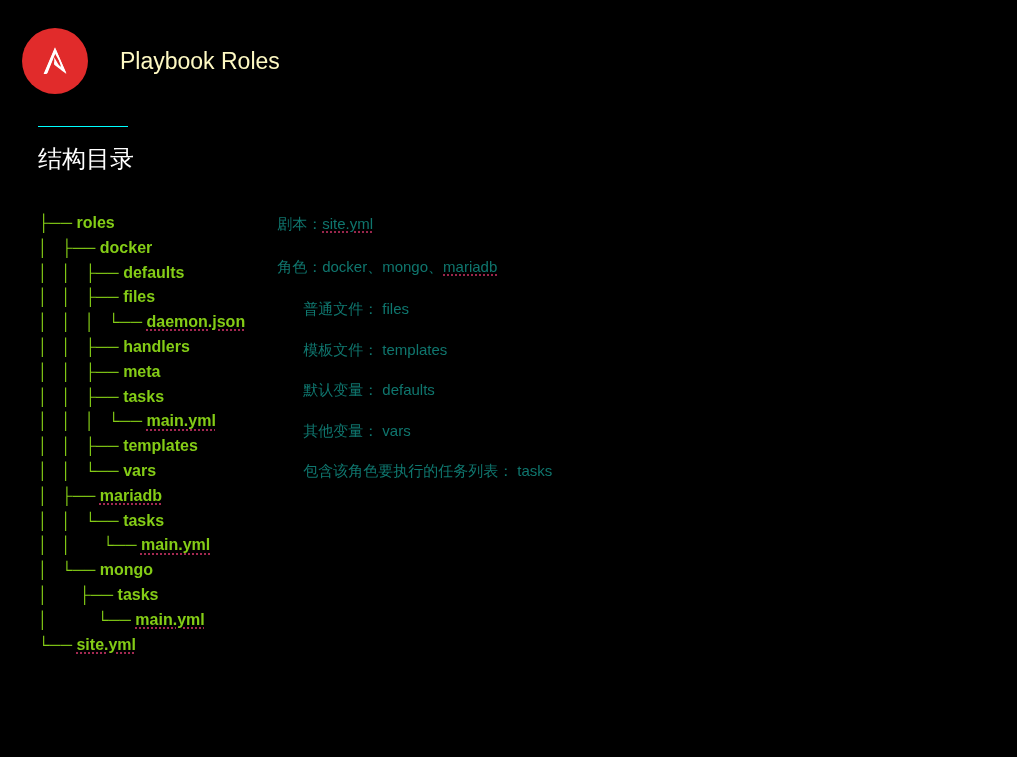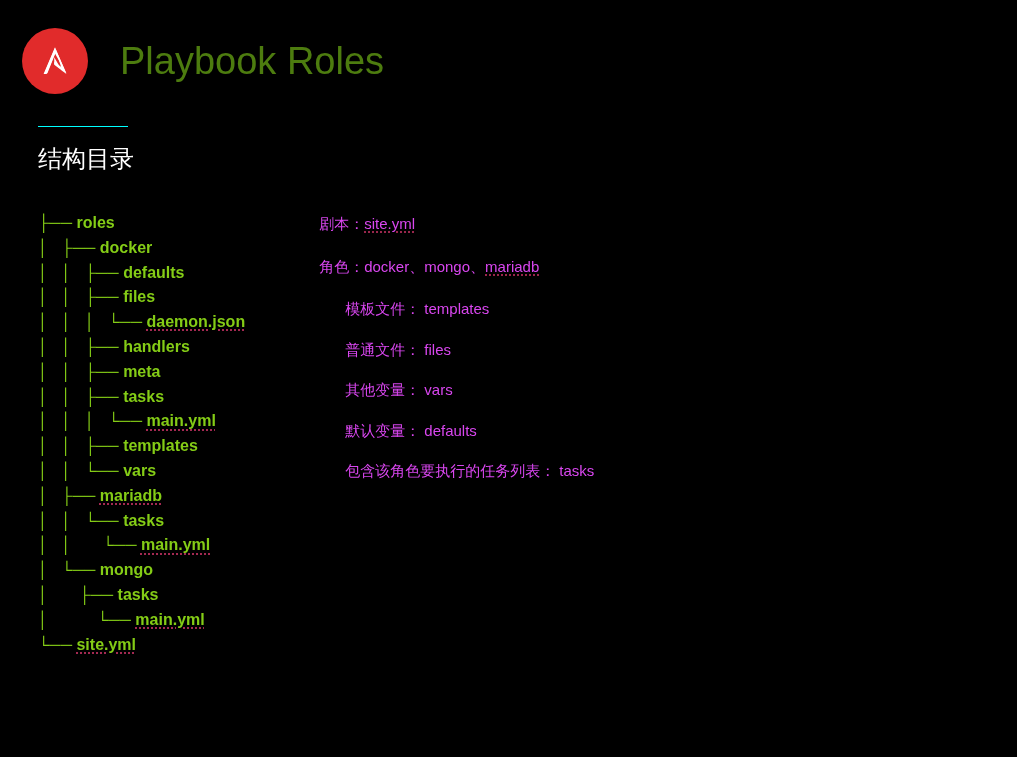--- a/index.html
+++ b/index.html
@@ -29,23 +29,23 @@
       display: flex;
       align-items: center;
       justify-content: center;
       margin-right: 32px;
     }
     .logo svg {
       width: 38px;
       height: 38px;
     }
     .title {
-      font-size: 38px;
+      font-size: 23px;
       font-weight: 400;
-      color: #4d7c0f;
+      color: #fef9c3;
     }
     .hr-line {
       width: 90px;
       height: 1px;
       background: #00ffff;
       margin-left: 38px;
       margin-top: 22px;
     }
     .subtitle {
       font-size: 24px;
@@ -67,24 +67,24 @@
       font-family: -apple-system, Helvetica, Arial, sans-serif;
       white-space: pre;
     }
     .tree .underline {
       text-decoration: underline;
       text-decoration-style: dotted;
       text-decoration-color: #cc3366;
       text-underline-offset: 3px;
     }
     .desc {
-      color: #d946ef;
+      color: #0f766e;
       font-size: 15px;
       font-weight: 500;
-      margin-left: 74px;
+      margin-left: 32px;
       line-height: 1.5;
     }
     .desc-line {
       margin-bottom: 20px;
     }
     .desc-line.first {
       margin-top: 2px;
     }
     .desc-line.indent {
       margin-left: 26px;
@@ -130,19 +130,19 @@
 <span>│   │   └── tasks</span>
 <span>│   │       └── </span><span class="underline">main.yml</span>
 <span>│   └── mongo</span>
 <span>│       ├── tasks</span>
 <span>│           └── </span><span class="underline">main.yml</span>
 <span>└── </span><span class="underline">site.yml</span></div>
 
   <div class="desc">
     <div class="desc-line first"><span>剧本：</span><span class="underline">site.yml</span></div>
     <div class="desc-line"><span>角色：</span><span>docker、mongo、</span><span class="underline">mariadb</span></div>
+    <div class="desc-line indent">普通文件： files</div>
     <div class="desc-line indent">模板文件： templates</div>
-    <div class="desc-line indent">普通文件： files</div>
+    <div class="desc-line indent">默认变量： defaults</div>
     <div class="desc-line indent">其他变量： vars</div>
-    <div class="desc-line indent">默认变量： defaults</div>
     <div class="desc-line indent">包含该角色要执行的任务列表： tasks</div>
   </div>
 </div>
 
 </body></html>

